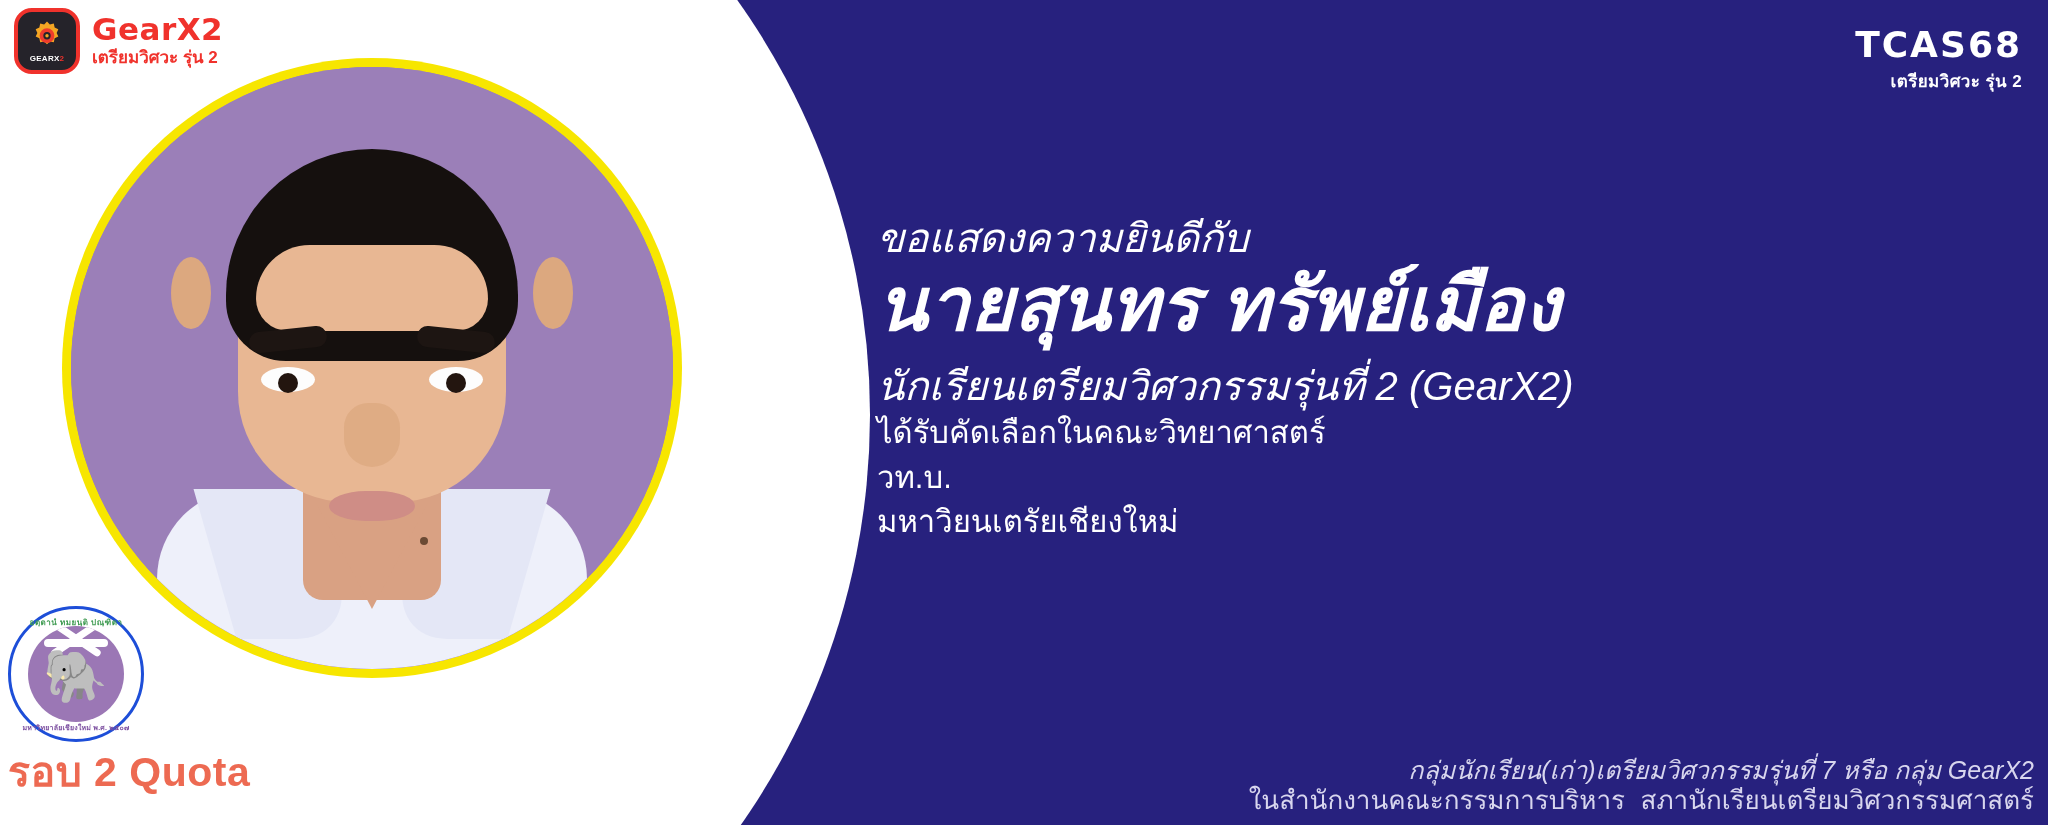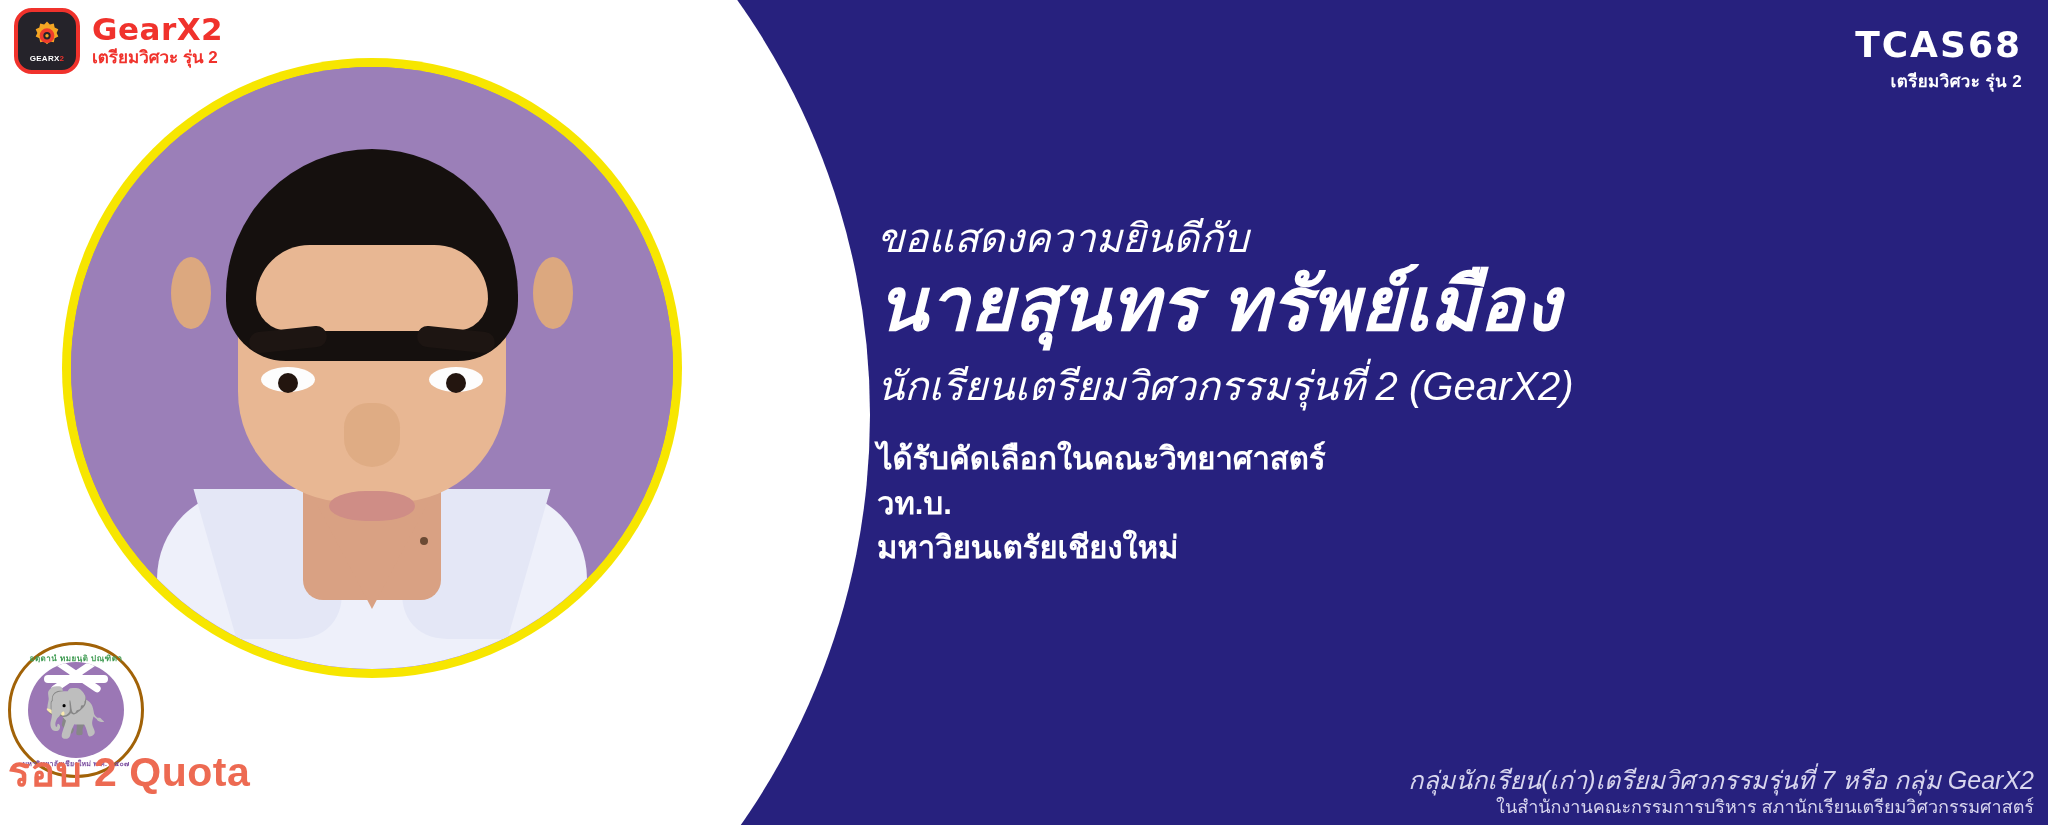--- a/index.html
+++ b/index.html
@@ -115,22 +115,22 @@
   
   .tcas{position:absolute;right:26px;top:26px;text-align:right;}
   .tcas .tcas-main{
     font-size:36px;font-weight:800;color:#ffffff;letter-spacing:2px;line-height:1.05;
     font-family:"DejaVu Sans",sans-serif;
   }
   .tcas .tcas-sub{font-size:17px;font-weight:800;color:#ffffff;letter-spacing:.4px;margin-top:3px;}
 
   
   .seal{
-    position:absolute;left:8px;top:642px;width:136px;height:136px;border-radius:50%;
-    background:#ffffff;border:3px solid #a16207;box-sizing:border-box;
+    position:absolute;left:8px;top:606px;width:136px;height:136px;border-radius:50%;
+    background:#ffffff;border:3px solid #1d4ed8;box-sizing:border-box;
     display:flex;align-items:center;justify-content:center;
   }
   .seal .seal-inner{
     width:96px;height:96px;border-radius:50%;background:#9b77b5;position:relative;overflow:hidden;
   }
   .seal .eleph{
     position:absolute;left:50%;top:52%;transform:translate(-50%,-50%);
     font-size:52px;line-height:1;color:#ffffff;
   }
   .seal .umb{
@@ -164,29 +164,29 @@
   .main-text{position:absolute;left:877px;top:214px;width:1130px;color:#ffffff;}
   .congrats{
     font-size:40px;font-style:italic;font-weight:500;line-height:1.2;margin-bottom:2px;
   }
   .person-name{
     font-size:74px;font-style:italic;font-weight:800;line-height:1.12;letter-spacing:.5px;
   }
   .person-role{
     font-size:40px;font-style:italic;font-weight:500;line-height:1.25;margin-top:14px;
   }
-  .details{margin-top:26px;font-size:31px;font-weight:700;line-height:1.44;}
+  .details{font-size:31px;font-weight:400;line-height:1.44;}
   .details div{white-space:nowrap;}
 
   
   .footer{
     position:absolute;right:14px;bottom:6px;text-align:right;color:#d8d6ee;line-height:1.26;
   }
   .footer .f1{font-size:25px;font-style:italic;font-weight:400;}
-  .footer .f2{font-size:18px;font-weight:400;}
+  .footer .f2{font-size:26px;font-weight:400;font-family:Liberation Mono, monospace;}
 </style>
 </head>
 <body>
 
 <div class="banner">
 
   <div class="white-panel"></div>
 
   <div class="portrait-ring">
     <div class="portrait-clip">

